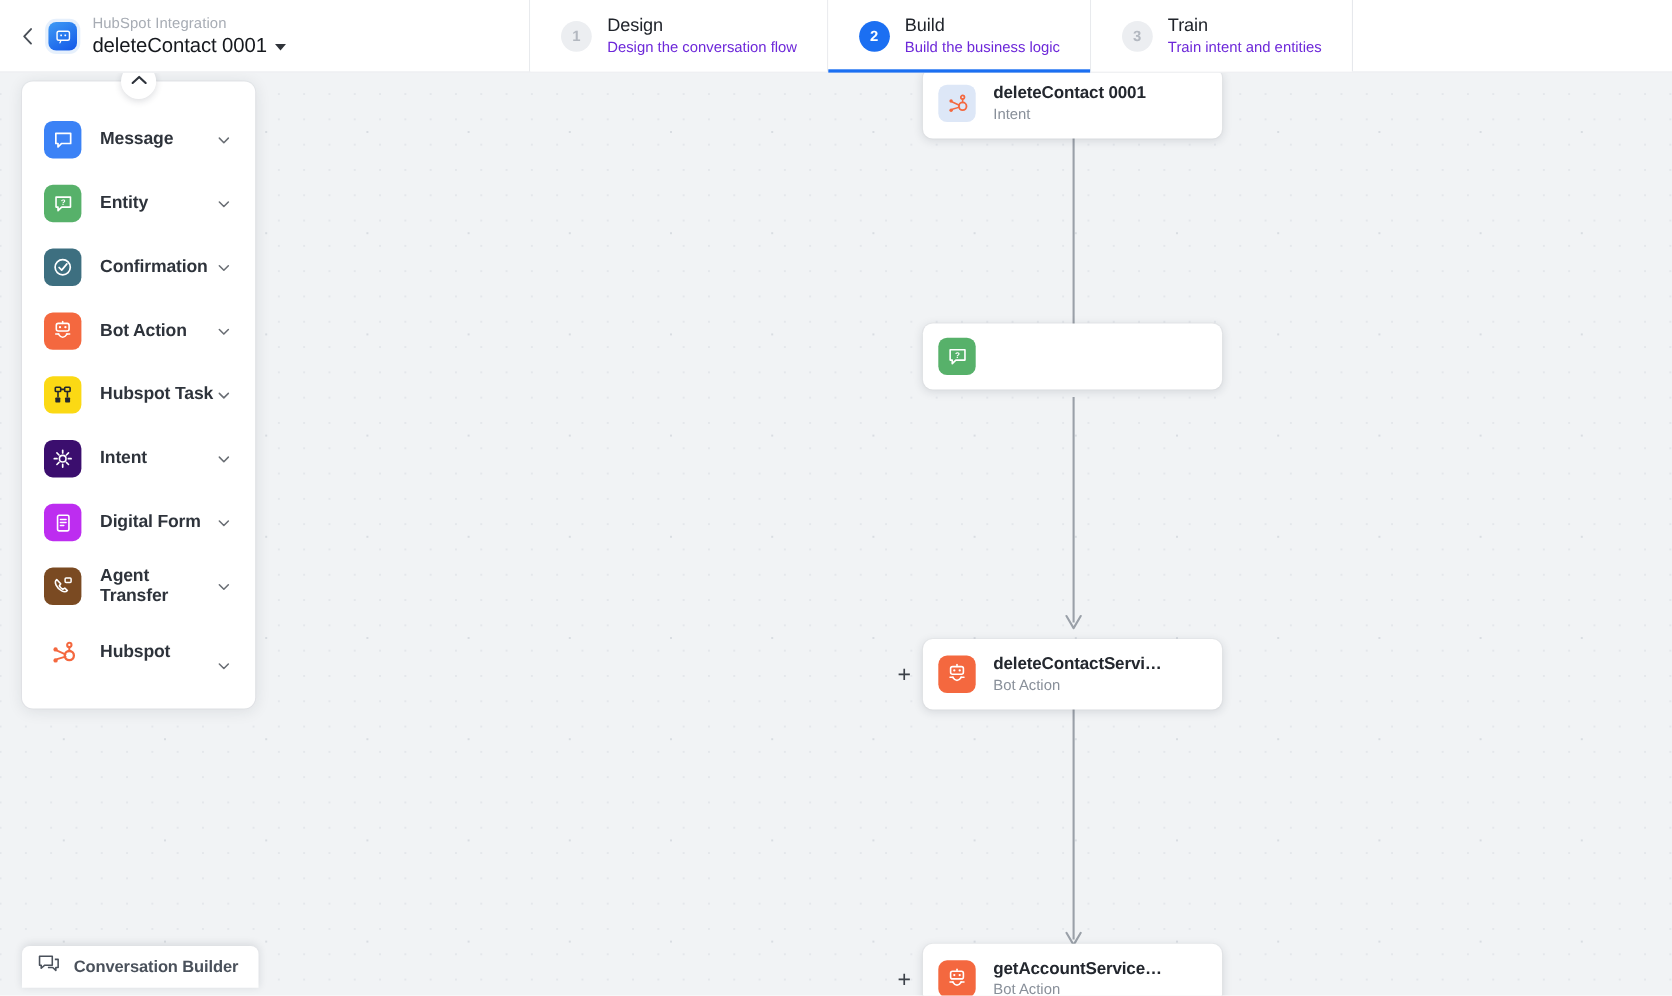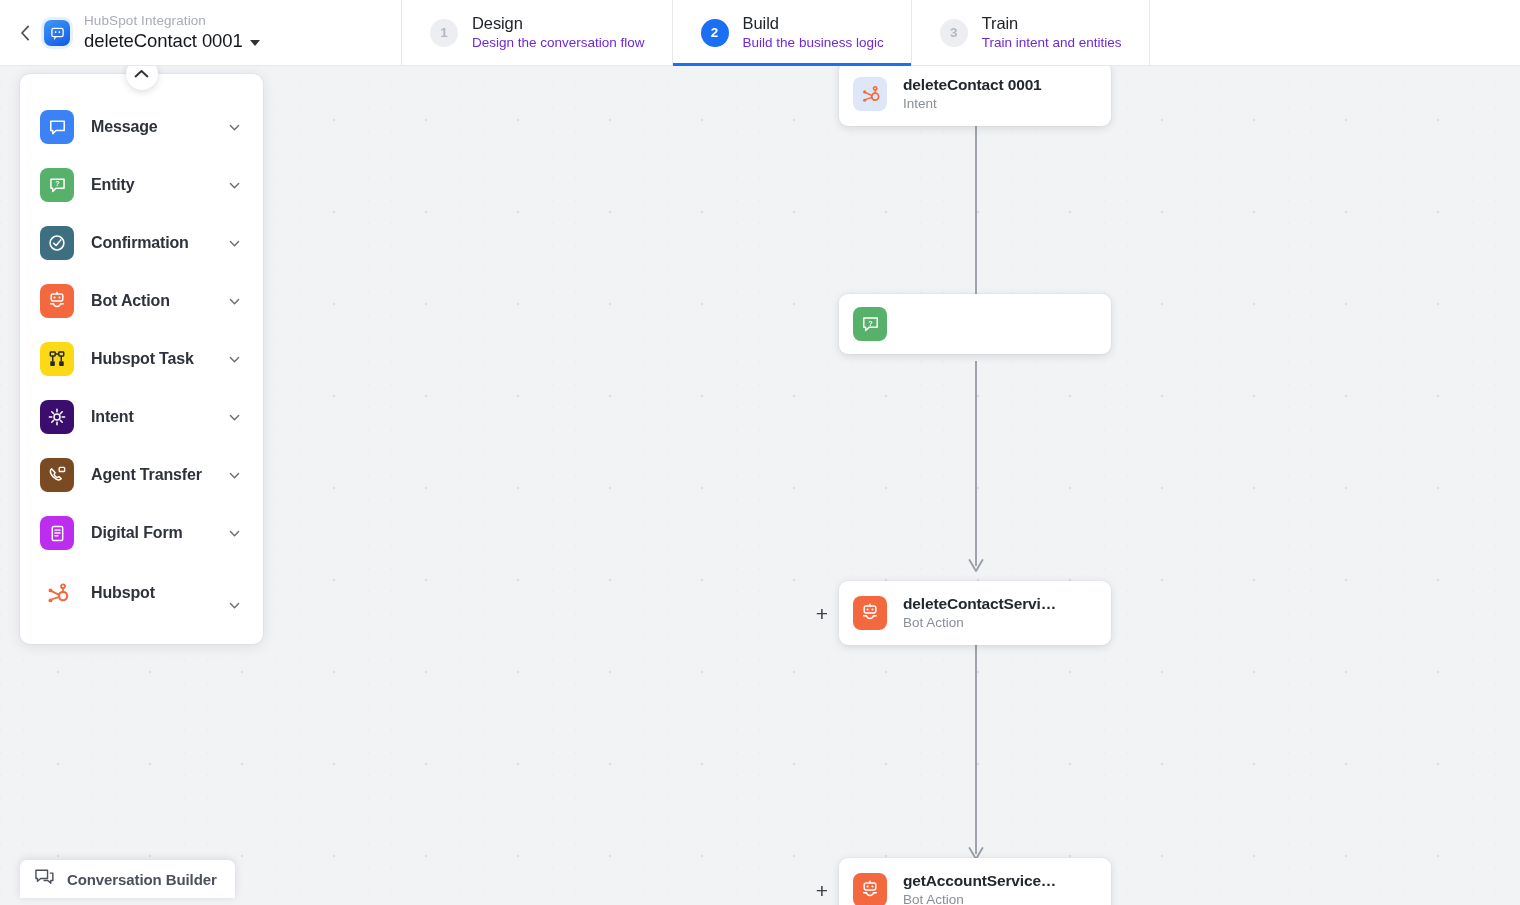--- a/index.html
+++ b/index.html
@@ -16,21 +16,21 @@
   .header {
     position: absolute; top: 0; left: 0;
     width: 1520px; height: 66px;
     background: #ffffff;
     border-bottom: 1px solid #e6e8ec;
     display: flex; align-items: stretch;
     z-index: 40;
   }
   .hdr-left {
     display: flex; align-items: center;
-    width: 402px; padding-left: 12px;
+    width: 482px; padding-left: 12px;
     border-right: 1px solid #e6e8ec;
   }
   .back-btn {
     width: 26px; height: 30px;
     display: flex; align-items: center; justify-content: center;
     cursor: pointer; flex: none;
   }
   .back-btn svg { display: block; }
 
   .app-logo {
@@ -94,21 +94,21 @@
       radial-gradient(circle, #d9dde2 1.1px, transparent 1.2px),
       radial-gradient(circle, #e4e7eb 0.9px, transparent 1px);
     background-size: 92px 92px, 23px 23px;
     background-position: 12px 8px, 12px 8px;
     overflow: hidden;
   }
 
   
   .palette {
     position: absolute; left: 20px; top: 8px;
-    width: 243px;
+    width: 212px;
     background: #ffffff;
     border-radius: 10px;
     box-shadow: 0 2px 14px rgba(28,37,53,0.10), 0 0 0 1px rgba(28,37,53,0.03);
     padding: 24px 0 20px 0;
     z-index: 20;
   }
   .collapse-btn {
     position: absolute; top: -16px; left: 50%; transform: translateX(-50%);
     width: 32px; height: 32px; border-radius: 50%;
     background: #ffffff;
@@ -418,41 +418,41 @@
           <path d="M5.2 5.2 L7.3 7.3 M16.8 5.2 L14.7 7.3 M5.2 16.8 L7.3 14.7 M16.8 16.8 L14.7 14.7" stroke="#ffffff" stroke-width="1.6" stroke-linecap="round"></path>
         </svg>
       </div>
       <div class="pal-label">Intent</div>
       <svg class="chev" viewBox="0 0 13 13" fill="none">
         <path d="M2.4 4.6 L6.5 8.7 L10.6 4.6" stroke="#3f454d" stroke-width="1.4" stroke-linecap="round" stroke-linejoin="round"></path>
       </svg>
     </div>
 
     <div class="pal-item">
+      <div class="pal-icon" style="background:#bd2df0;">
+        <svg width="19" height="19" viewBox="0 0 22 22" fill="none">
+          <rect x="5.0" y="2.8" width="12.0" height="16.4" rx="1.6" stroke="#ffffff" stroke-width="1.7"></rect>
+          <path d="M8.0 7.2 H14.0 M8.0 10.4 H14.0 M8.0 13.6 H11.6" stroke="#ffffff" stroke-width="1.5" stroke-linecap="round"></path>
+        </svg>
+      </div>
+      <div class="pal-label">Digital Form</div>
+      <svg class="chev" viewBox="0 0 13 13" fill="none">
+        <path d="M2.4 4.6 L6.5 8.7 L10.6 4.6" stroke="#3f454d" stroke-width="1.4" stroke-linecap="round" stroke-linejoin="round"></path>
+      </svg>
+    </div>
+
+    <div class="pal-item">
       <div class="pal-icon" style="background:#7a4a22;">
         <svg width="20" height="20" viewBox="0 0 22 22" fill="none">
           <path d="M5.0 4.2 q-2.3 2.0 -.6 5.6 q1.8 3.8 5.6 5.8 q3.6 1.9 5.7 -.4
                    l-2.6 -2.4 -2.0 1.2 q-2.3 -1.3 -3.4 -3.5 l1.3 -2.0 Z" stroke="#ffffff" stroke-width="1.6" stroke-linejoin="round" fill="none"></path>
           <rect x="13.4" y="2.6" width="6.0" height="4.6" rx="1" stroke="#ffffff" stroke-width="1.5"></rect>
         </svg>
       </div>
       <div class="pal-label">Agent Transfer</div>
-      <svg class="chev" viewBox="0 0 13 13" fill="none">
-        <path d="M2.4 4.6 L6.5 8.7 L10.6 4.6" stroke="#3f454d" stroke-width="1.4" stroke-linecap="round" stroke-linejoin="round"></path>
-      </svg>
-    </div>
-
-    <div class="pal-item">
-      <div class="pal-icon" style="background:#bd2df0;">
-        <svg width="19" height="19" viewBox="0 0 22 22" fill="none">
-          <rect x="5.0" y="2.8" width="12.0" height="16.4" rx="1.6" stroke="#ffffff" stroke-width="1.7"></rect>
-          <path d="M8.0 7.2 H14.0 M8.0 10.4 H14.0 M8.0 13.6 H11.6" stroke="#ffffff" stroke-width="1.5" stroke-linecap="round"></path>
-        </svg>
-      </div>
-      <div class="pal-label">Digital Form</div>
       <svg class="chev" viewBox="0 0 13 13" fill="none">
         <path d="M2.4 4.6 L6.5 8.7 L10.6 4.6" stroke="#3f454d" stroke-width="1.4" stroke-linecap="round" stroke-linejoin="round"></path>
       </svg>
     </div>
 
     <div class="pal-item" style="height:62px;justify-content:flex-end;">
       <div class="pal-icon plain">
         <svg width="25" height="25" viewBox="0 0 24 24" fill="none">
           <circle cx="17.3" cy="14.4" r="4.0" stroke="#f4683f" stroke-width="2.0"></circle>
           <circle cx="17.3" cy="5.1" r="1.9" stroke="#f4683f" stroke-width="1.8"></circle>

